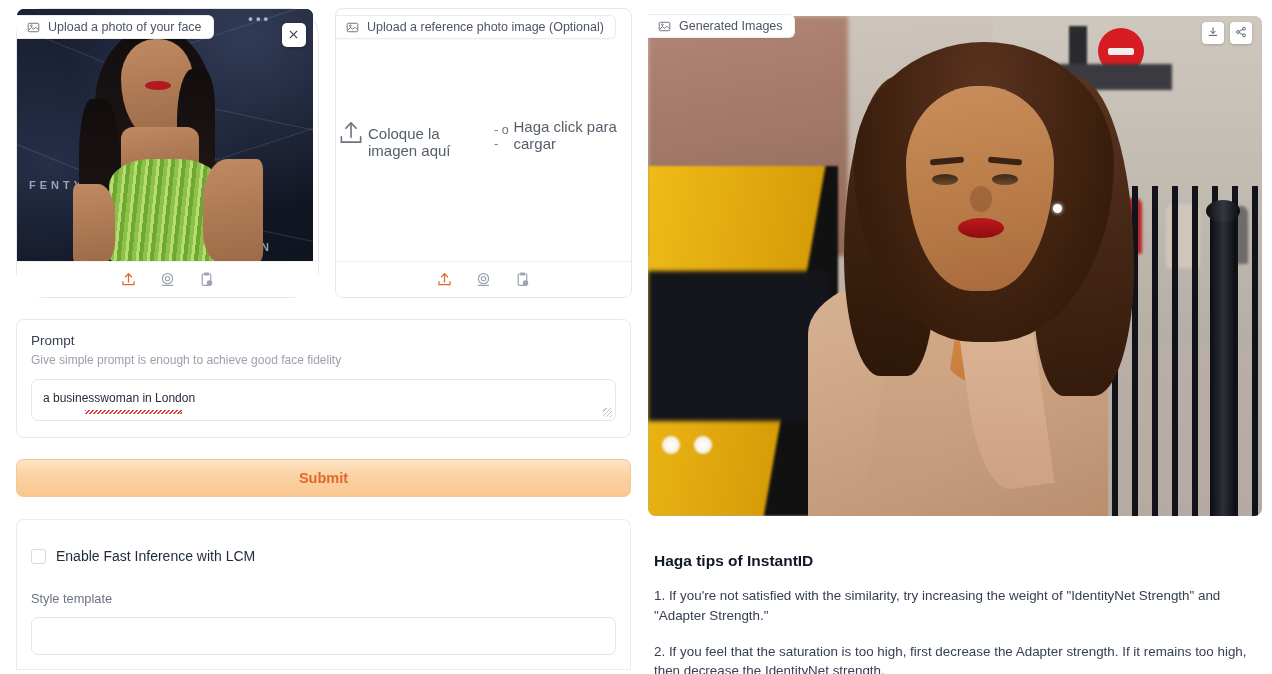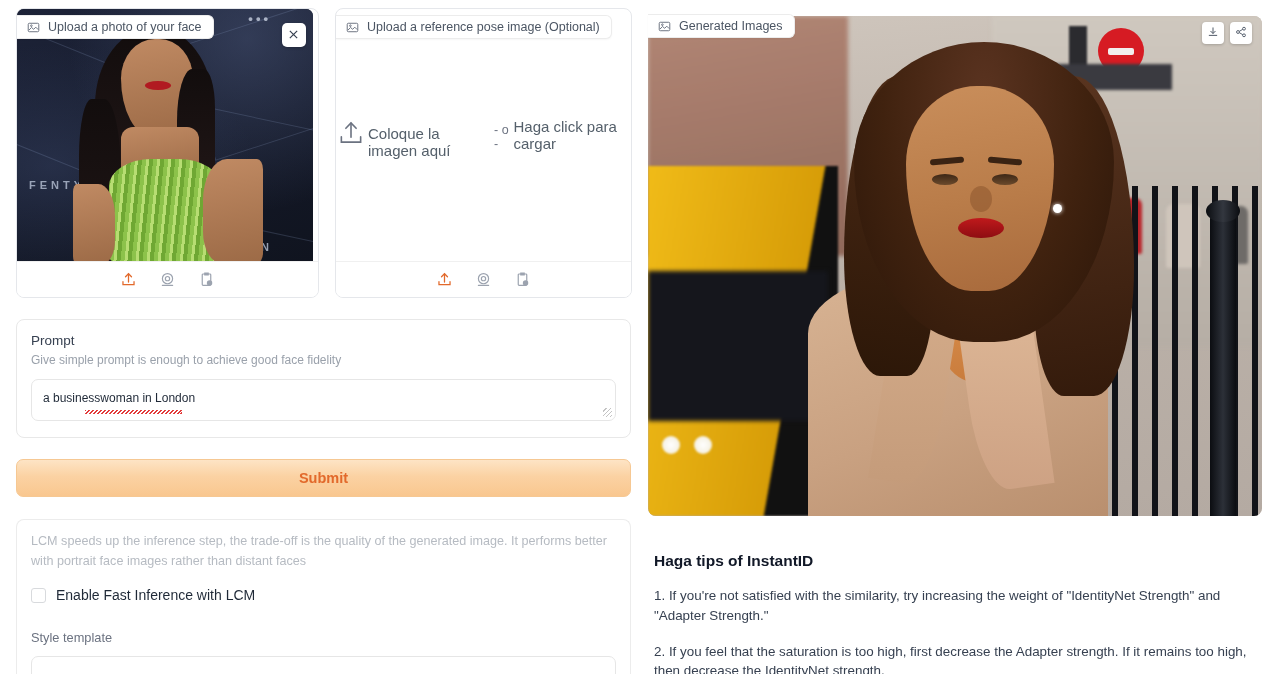--- a/index.html
+++ b/index.html
@@ -16,21 +16,21 @@
 
   .upload-row { display: flex; gap: 16px; height: 290px; }
 
   .upload-card {
     position: relative;
     background: #ffffff;
     border: 1px solid #e5e7eb;
     border-radius: 8px;
     overflow: visible;
   }
-  .card-a { width: 306px; }
+  .card-a { width: 306px; border-radius: 28px; }
   .card-b { width: 300px; border-style: solid; }
 
   .card-label {
     position: absolute; top: 6px; left: 0px;
     display: flex; align-items: center; gap: 8px;
     background: #ffffff;
     border: 1px solid #ececec;
     border-radius: 0 6px 6px 0;
     border-left: none;
     padding: 4px 11px 4px 10px;
@@ -295,21 +295,21 @@
 
       <div class="upload-card card-b">
         <div class="card-label">
           <span>
             <svg width="13" height="13" viewBox="0 0 16 16" fill="none" stroke="#6b7280" stroke-width="1.2">
               <rect x="1.5" y="2.8" width="13" height="10.4" rx="1.4"></rect>
               <path d="M2.2 11.4 L5.6 8 L8.2 10.2 L10.8 7.6 L13.8 10.6"></path>
               <circle cx="5.4" cy="5.8" r="1"></circle>
             </svg>
           </span>
-          <span>Upload a reference pose image (Optional)</span>
+          <span>Upload a reference photo image (Optional)</span>
         </div>
 
         <div class="dropzone">
           <span>
             <svg width="30" height="30" viewBox="0 0 28 28" fill="none" stroke="#6b7280" stroke-width="1.5" stroke-linecap="round">
               <path d="M14 18 V5"></path>
                 <path d="M9.2 9.6 L14 4.6 L18.8 9.6"></path>
               <path d="M5 17.5 V22.5 H23 V17.5"></path>
             </svg>
           </span>
@@ -350,21 +350,20 @@
       <div class="prompt-box">
         <div class="prompt-text">a businesswoman in London</div>
         <div class="spell"></div>
         <div class="resizer"></div>
       </div>
     </div>
 
     <div class="submit-btn">Submit</div>
 
     <div class="lcm-card">
-      <div class="lcm-desc">LCM speeds up the inference step, the trade-off is the quality of the generated image. It performs better with portrait face images rather than distant faces</div>
       <div class="lcm-check-row">
         <span class="checkbox"></span>
         <span class="lcm-label">Enable Fast Inference with LCM</span>
       </div>
     </div>
 
     <div class="style-card">
       <div class="style-title">Style template</div>
       <div class="select-box">
         

